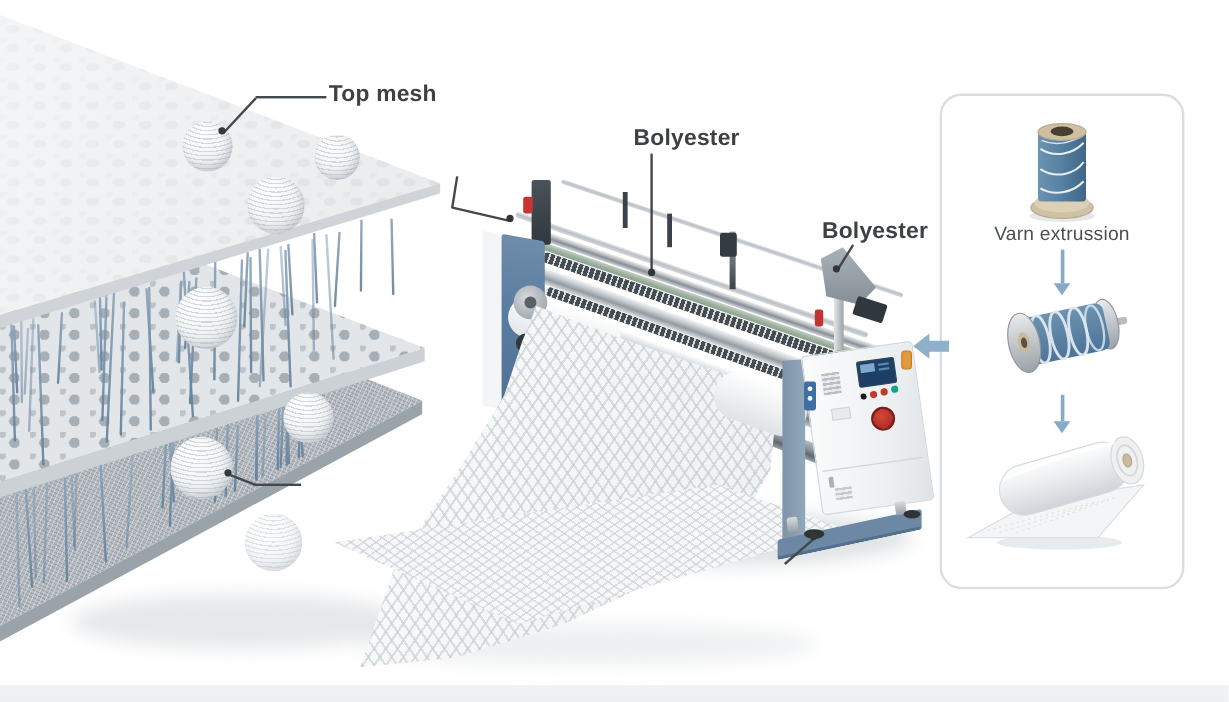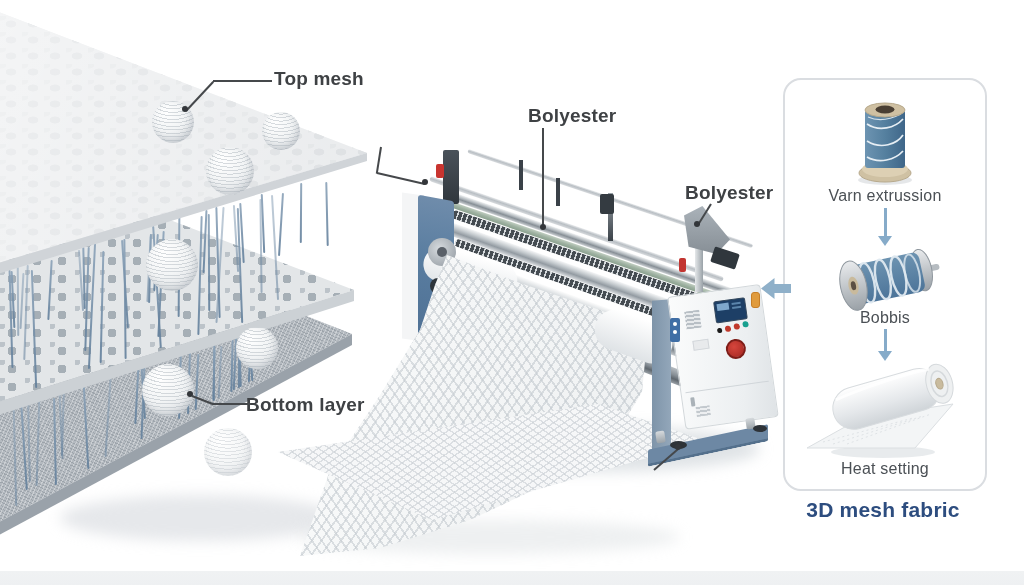--- a/index.html
+++ b/index.html
@@ -267,21 +267,20 @@
   <div class="ldot" style="left:422px;top:179px;"></div>
 
   <div class="lbl" style="left:528px;top:106px;">Bolyester</div>
   <div class="lead" style="left:543px;top:127px;width:99px;transform:rotate(90deg);"></div>
   <div class="ldot" style="left:540px;top:224px;"></div>
 
   <div class="lbl" style="left:685px;top:183px;">Bolyester</div>
   <div class="lead" style="left:711px;top:203px;width:25px;transform:rotate(122deg);"></div>
   <div class="ldot" style="left:694px;top:221px;"></div>
 
-  <div class="lbl" style="left:246px;top:395px;">Bottom layer</div>
   <div class="lead" style="left:213px;top:403px;width:38px;"></div>
   <div class="lead" style="left:192px;top:395px;width:23px;transform:rotate(21deg);"></div>
   <div class="ldot" style="left:187px;top:391px;"></div>
 
   <div class="lead" style="left:654px;top:469px;width:32px;transform:rotate(-41deg);"></div>
   <div class="ldot" style="left:675px;top:444px;"></div>
 
   <div class="panel">
 
     <div class="step-icon" style="top:14px;">
@@ -331,21 +330,20 @@
           <ellipse cx="44" cy="35" rx="7" ry="20" fill="none" stroke="rgba(223,233,240,.95)" stroke-width="2.4"></ellipse>
           <ellipse cx="60" cy="35" rx="7" ry="20" fill="none" stroke="rgba(223,233,240,.95)" stroke-width="2.4"></ellipse>
           <ellipse cx="76" cy="35" rx="7" ry="20" fill="none" stroke="rgba(223,233,240,.95)" stroke-width="2.4"></ellipse>
           <ellipse cx="90" cy="35" rx="7" ry="19" fill="none" stroke="rgba(223,233,240,.8)" stroke-width="2"></ellipse>
           <ellipse cx="30" cy="35" rx="13" ry="25" fill="url(#fg)" stroke="#8f979e"></ellipse>
           <ellipse cx="30" cy="35" rx="5" ry="9" fill="#c9ba9c"></ellipse>
           <ellipse cx="30" cy="35" rx="2.5" ry="4.5" fill="#5c5044"></ellipse>
         </g>
       </svg>
     </div>
-    <div class="step-label" style="top:229px;">Bobbis</div>
 
     <div class="flow-arrow" style="top:249px;">
       <div class="flow-stem" style="height:22px;"></div>
         <div class="flow-head"></div>
     </div>
 
     <div class="step-icon" style="top:276px;">
       <svg width="164" height="104" viewBox="0 0 164 104">
         <defs>
           <linearGradient id="rl" x1="0" y1="0" x2="0" y2="1">
@@ -359,18 +357,16 @@
         <path d="M20,86 L110,62 M30,88 L120,60 M44,88 L128,58" stroke="#dfe3e6" stroke-width="1" stroke-dasharray="2,3" fill="none"></path>
         <g transform="rotate(-16 90 40)">
           <rect x="28" y="20" width="110" height="42" rx="21" fill="url(#rl)" stroke="#d8dcdf"></rect>
           <ellipse cx="138" cy="41" rx="13" ry="20" fill="#eef0f1" stroke="#d5d9dc"></ellipse>
           <ellipse cx="138" cy="41" rx="8" ry="13" fill="none" stroke="#d5d9dc" stroke-width="1.5"></ellipse>
           <ellipse cx="138" cy="41" rx="3.5" ry="5.5" fill="#c9bb9e" stroke="#b5a78a"></ellipse>
           <path d="M34,28 C60,24 110,22 132,24" stroke="#ffffff" stroke-width="3" fill="none" opacity=".8"></path>
         </g>
       </svg>
     </div>
-    <div class="step-label" style="top:380px;">Heat setting</div>
   </div>
 
-  <div class="panel-caption">3D mesh fabric</div>
 
 </div>
 
 </body></html>

